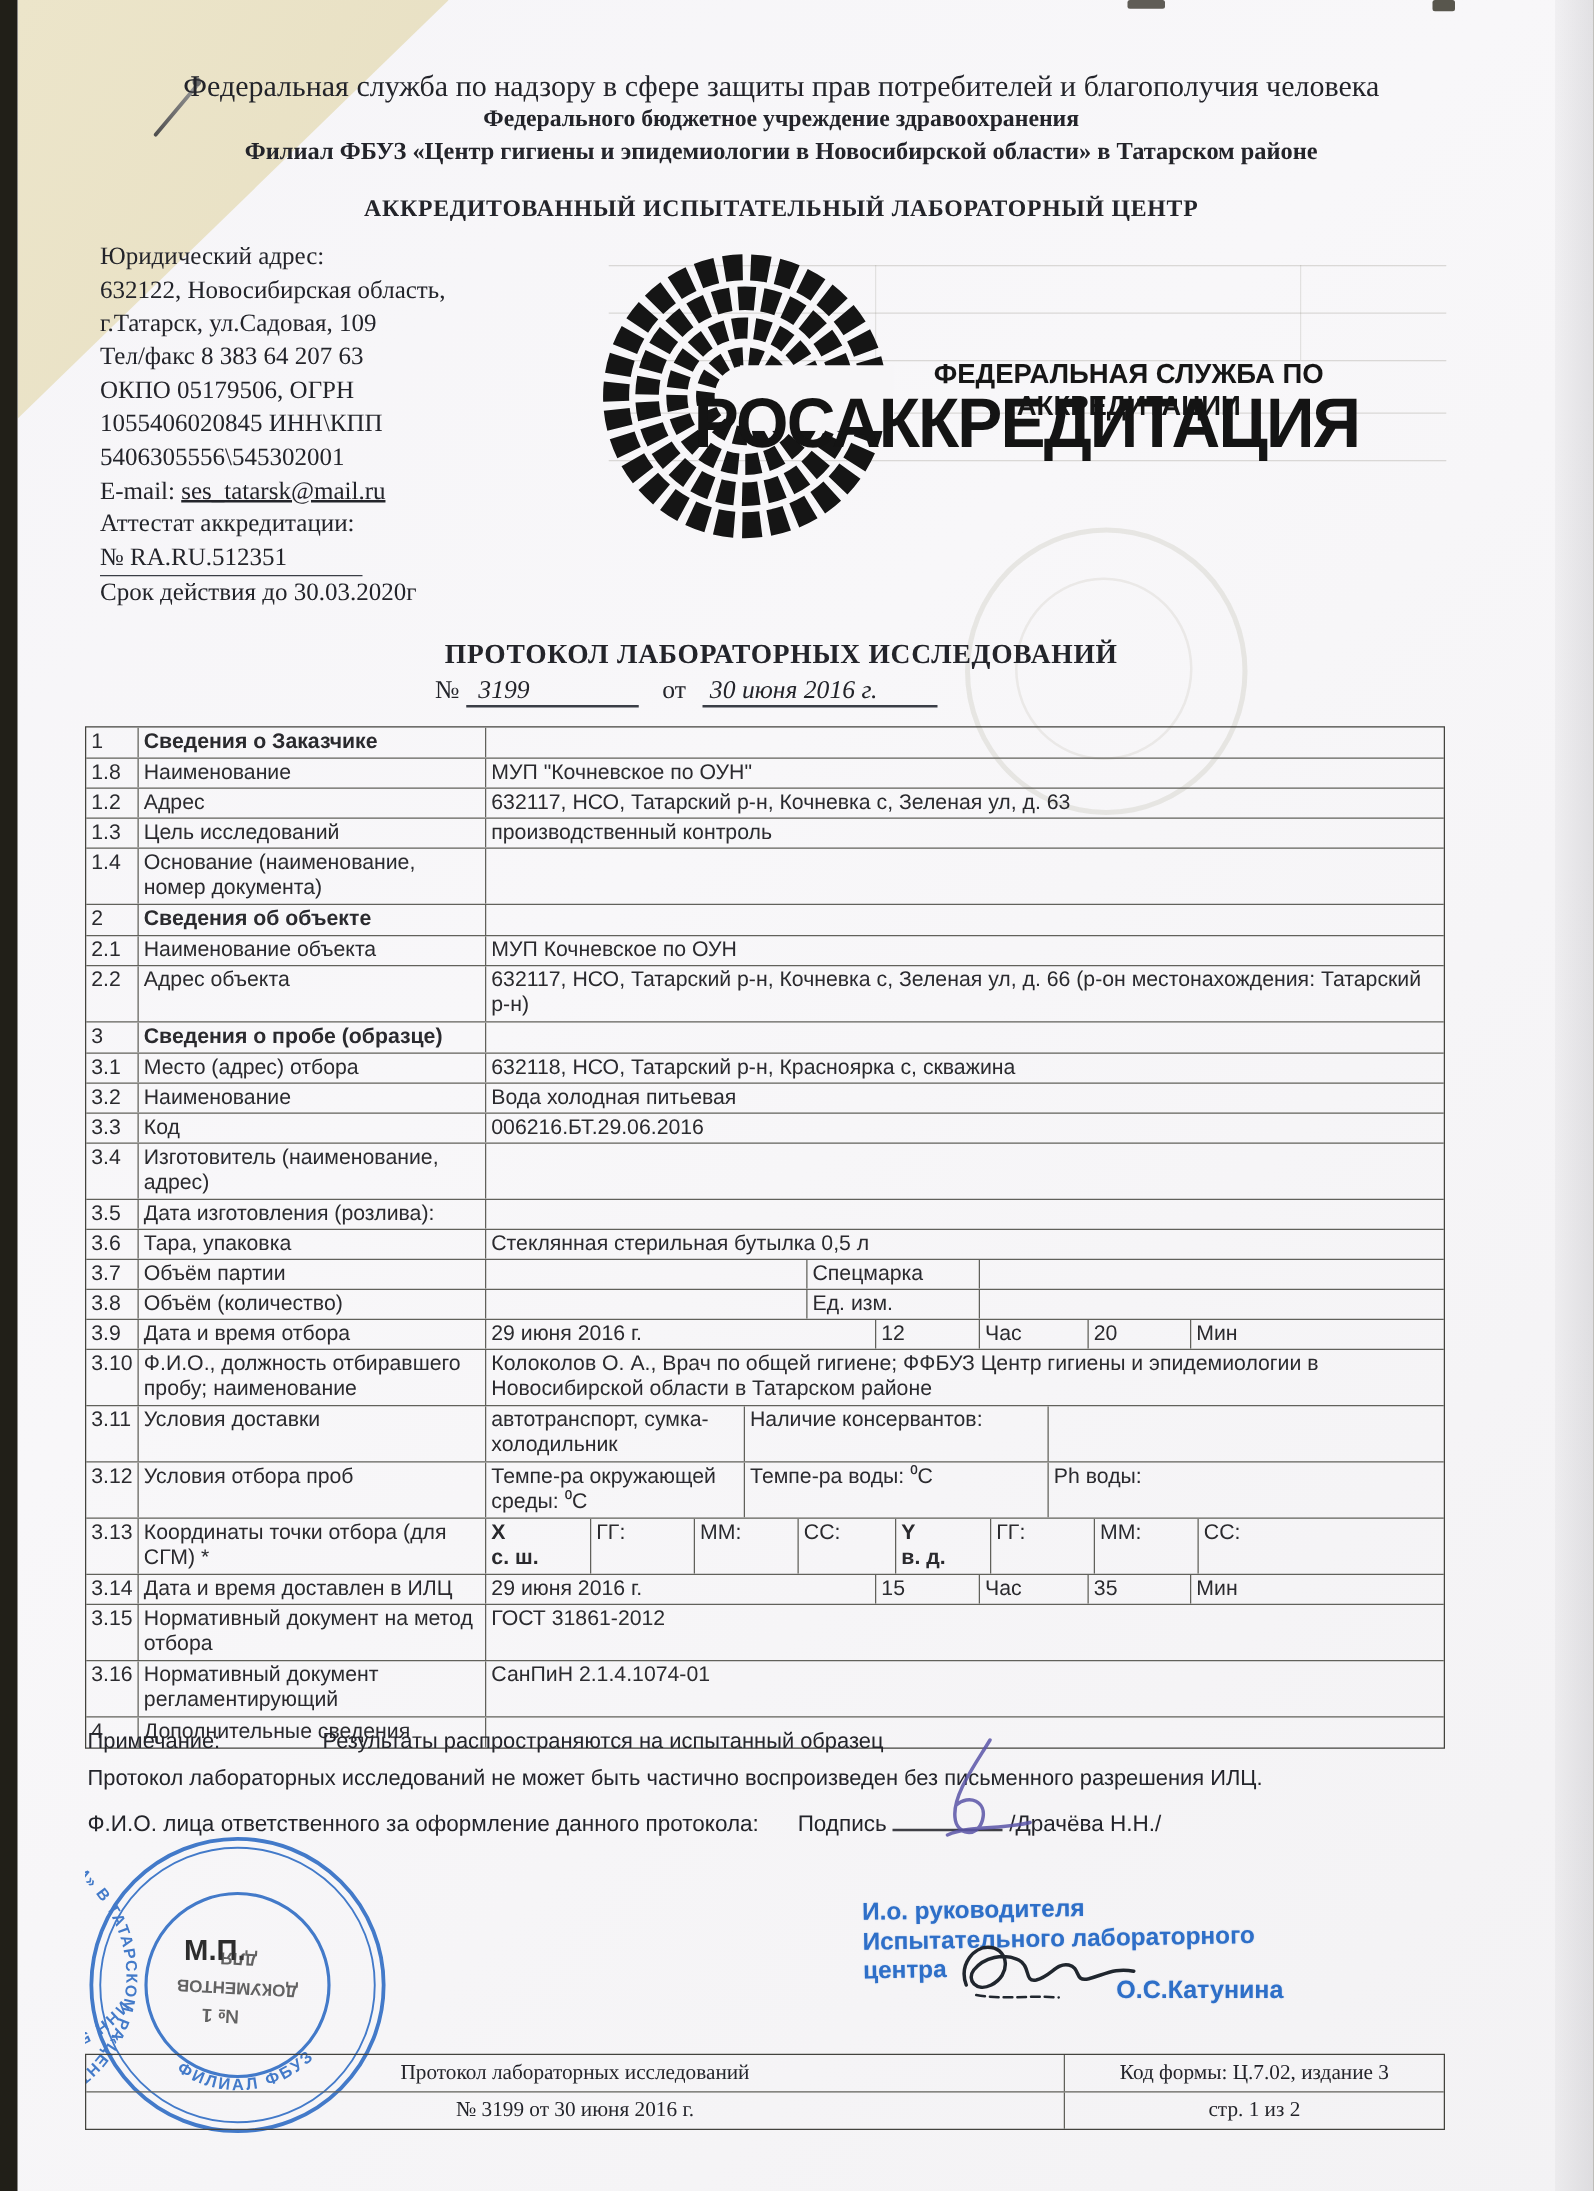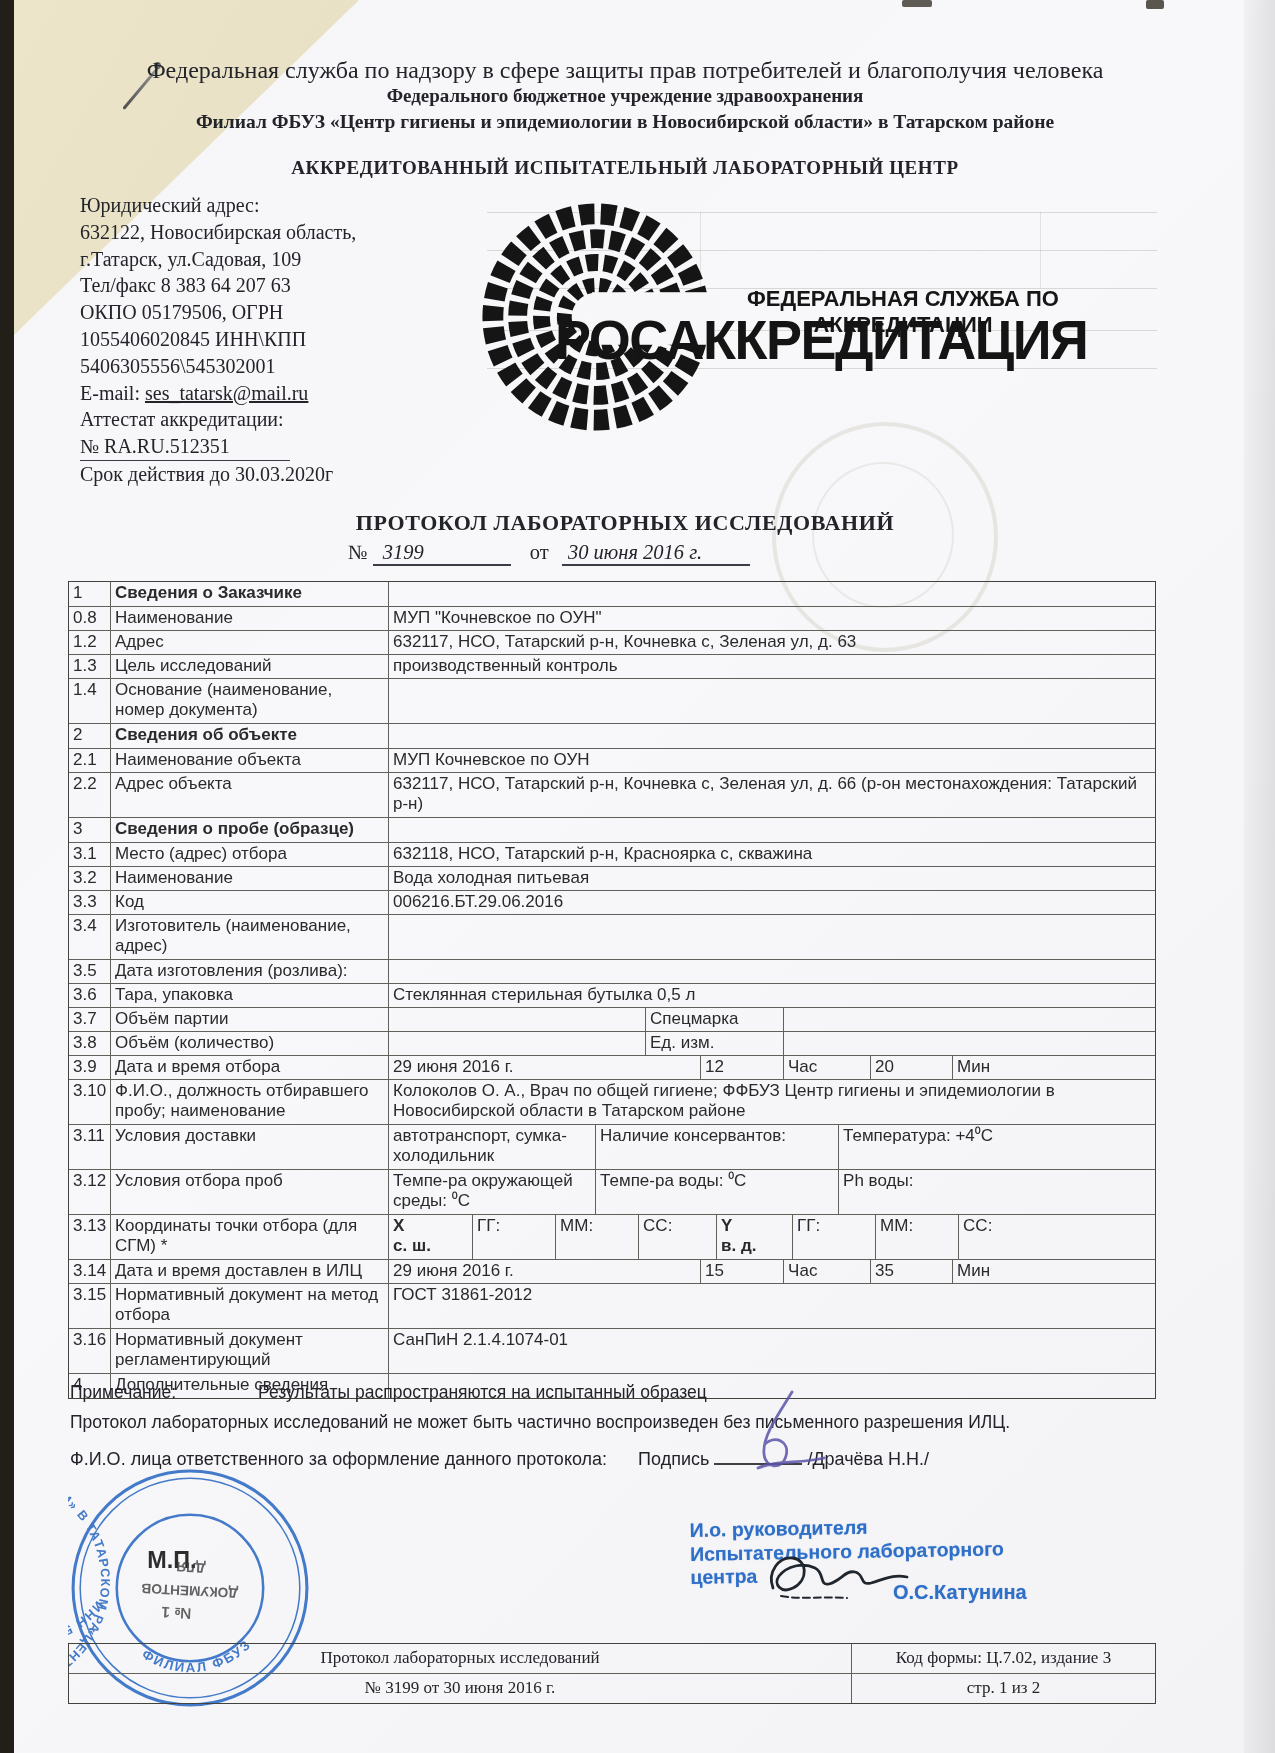--- a/index.html
+++ b/index.html
@@ -155,21 +155,21 @@
 
   <div class="abs" id="maintable">
 
     <div class="tr hs sec">
       <div class="td c-num">1</div>
       <div class="td c-label">Сведения о Заказчике</div>
       <div class="td last"></div>
     </div>
 
     <div class="tr h1">
-      <div class="td c-num">0.8</div>
+      <div class="td c-num">1.8</div>
       <div class="td c-label">Наименование</div>
       <div class="td last">МУП "Кочневское по ОУН"</div>
     </div>
 
     <div class="tr h1">
       <div class="td c-num">1.2</div>
       <div class="td c-label">Адрес</div>
       <div class="td last">632117, НСО, Татарский р-н, Кочневка с, Зеленая ул, д. 63</div>
     </div>
 
@@ -274,21 +274,20 @@
       <div class="td c-num">3.10</div>
       <div class="td c-label">Ф.И.О., должность отбиравшего пробу; наименование организации</div>
       <div class="td last">Колоколов О. А., Врач по общей гигиене; ФФБУЗ Центр гигиены и эпидемиологии в Новосибирской области в Татарском районе</div>
     </div>
 
     <div class="tr h2">
       <div class="td c-num">3.11</div>
       <div class="td c-label">Условия доставки</div>
       <div class="td w207">автотранспорт, сумка-холодильник</div>
       <div class="td w243">Наличие консервантов:</div>
-      <div class="td last">Температура: +4⁰С</div>
     </div>
 
     <div class="tr h2">
       <div class="td c-num">3.12</div>
       <div class="td c-label">Условия отбора проб</div>
       <div class="td w207">Темпе-ра окружающей среды: ⁰С</div>
       <div class="td w243">Темпе-ра воды: ⁰С</div>
       <div class="td last">Ph воды:</div>
     </div>
 

